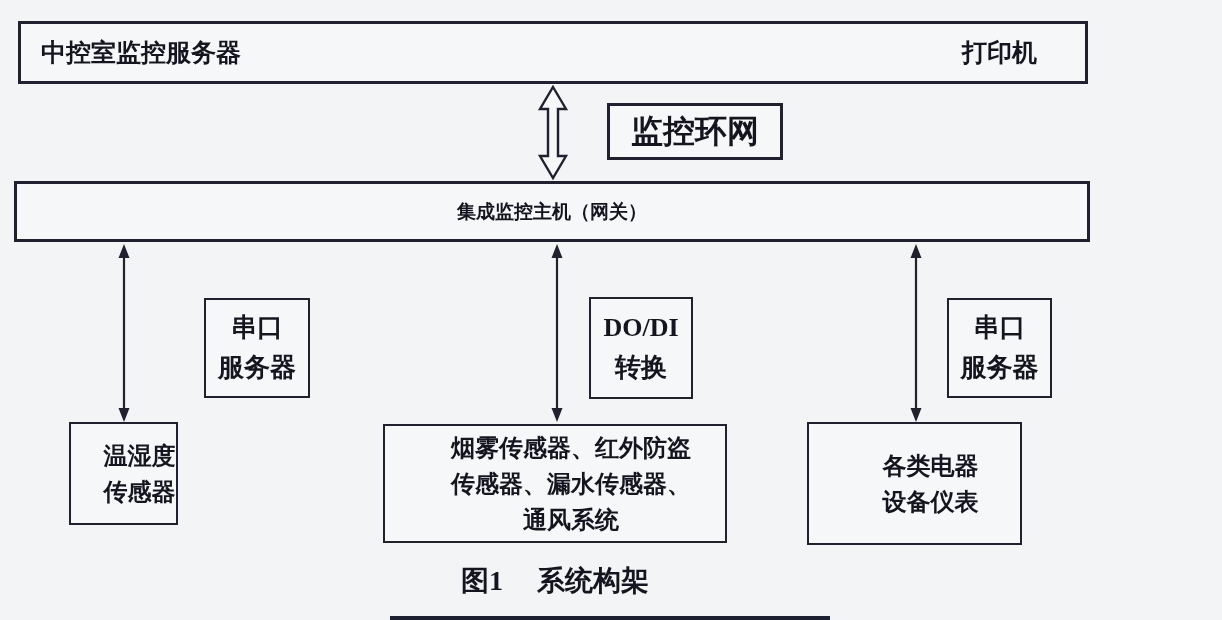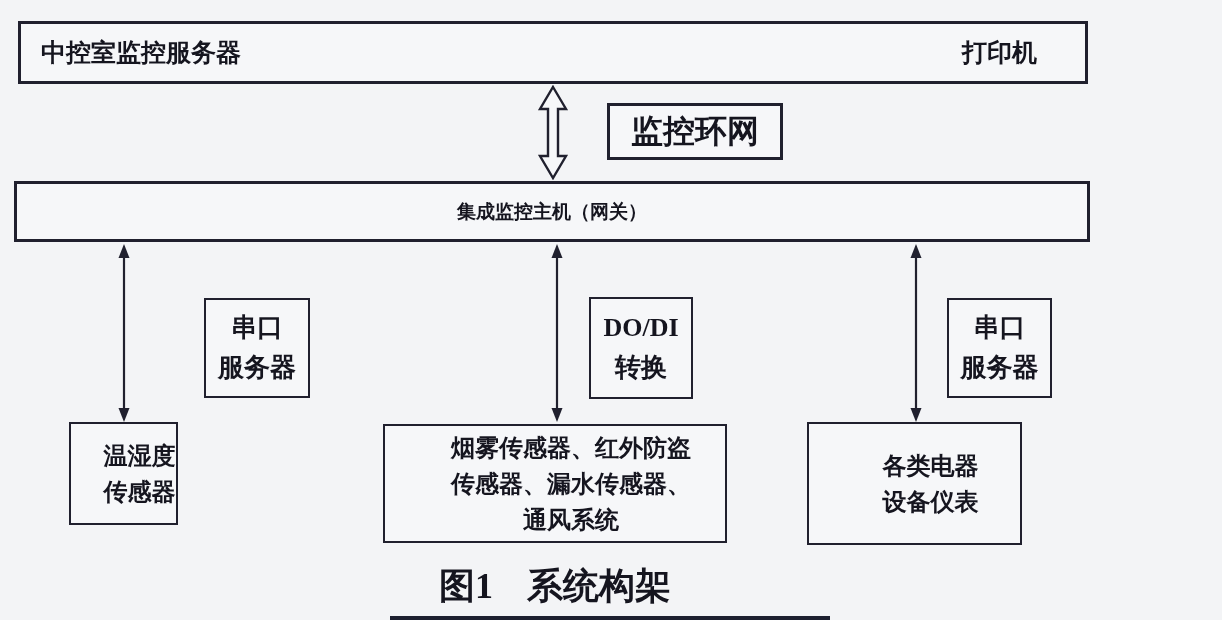--- a/index.html
+++ b/index.html
@@ -57,21 +57,21 @@
   .bl-right  {left:807px;top:422px;width:215px;height:123px;}
   .arrow{position:absolute;}
   .big-arrow{left:537px;top:85px;}
   .a-left {left:117px;top:244px;}
   .a-mid  {left:550px;top:244px;}
   .a-right{left:909px;top:244px;}
   .caption{
     position:absolute;
     left:0;top:562px;width:1110px;
     text-align:center;
-    font-size:36px;
+    font-size:28px;
     font-weight:bold;
     color:var(--ink);
   }
   .caption .gap{display:inline-block;width:34px;}
   .bottom-bar{
     position:absolute;
     left:390px;top:616px;width:440px;height:4px;
     background:#1d2030;
   }
   .lines span{display:block;}

